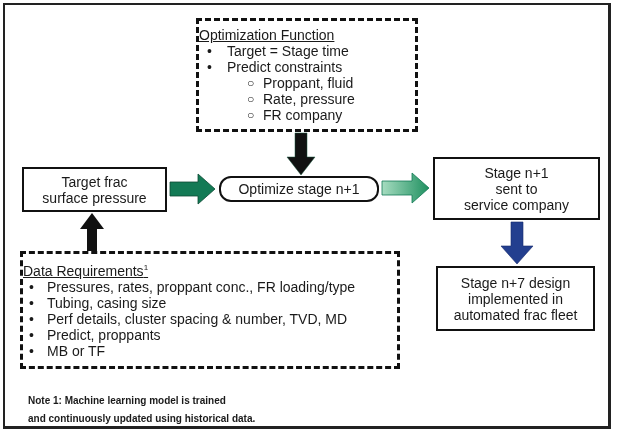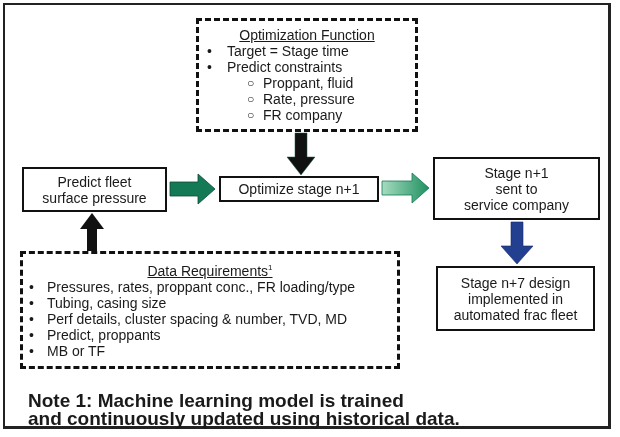--- a/index.html
+++ b/index.html
@@ -6,49 +6,49 @@
   body { width: 620px; height: 437px; position: relative; overflow: hidden;
          font-family: "Liberation Sans", sans-serif; color: #1a1a1a; }
   .frame { position: absolute; left: 3px; top: 3px; width: 608px; height: 426px;
            border: 2px solid #222; border-right-width: 3px; border-bottom-width: 3px;
            box-sizing: border-box; }
   .box { position: absolute; background: #fff; border: 2px solid #111; box-sizing: border-box;
          text-align: center; font-size: 14px; line-height: 16px; display: flex;
          flex-direction: column; justify-content: center; align-items: center; }
   .dashed { position: absolute; border: 3px dashed #111; box-sizing: border-box; background: #fff;
             font-size: 14px; line-height: 16px; }
-  .hdr { text-align: center; text-decoration: underline; }
+  .hdr { text-align: left; text-decoration: underline; }
   .li { position: relative; padding-left: 28px; white-space: nowrap; }
   .li .bul { position: absolute; left: 8px; top: 0; }
   .sub { position: relative; padding-left: 64px; white-space: nowrap; }
   .sub .bul { position: absolute; left: 48px; top: 0; font-size: 12px; }
-  .note { position: absolute; left: 28px; top: 392px; font-weight: bold; font-size: 19px; line-height: 18px; }
+  .note { position: absolute; left: 28px; top: 392px; font-weight: bold; font-size: 10px; line-height: 18px; }
   svg.arrow { position: absolute; overflow: visible; }
   sup { font-size: 8px; }
 </style>
 </head>
 <body>
 
 <div class="frame"></div>
 
 <div class="dashed" style="left:196px; top:18px; width:222px; height:114px; padding-top:6px;">
   <div class="hdr">Optimization Function</div>
   <div class="li"><span class="bul">•</span><span>Target = Stage time</span></div>
   <div class="li"><span class="bul">•</span><span>Predict constraints</span></div>
   <div class="sub"><span class="bul">○</span><span>Proppant, fluid</span></div>
   <div class="sub"><span class="bul">○</span><span>Rate, pressure</span></div>
   <div class="sub"><span class="bul">○</span><span>FR company</span></div>
 </div>
 
 <div class="box" style="left:22px; top:167px; width:145px; height:45px;">
-  <div>Predict fleet</div>
+  <div>Target frac</div>
   <div>surface pressure</div>
 </div>
 
-<div class="box" style="left:219px; top:176px; width:160px; height:26px;">
+<div class="box" style="left:219px; top:176px; width:160px; height:26px;border-radius:12px;">
   <div>Optimize stage n+1</div>
 </div>
 
 <div class="box" style="left:433px; top:157px; width:167px; height:63px;align-items:center;">
   <div>Stage n+1</div>
   <div>sent to</div>
   <div>service company</div>
 </div>
 
 <div class="box" style="left:436px; top:266px; width:159px; height:65px;">

